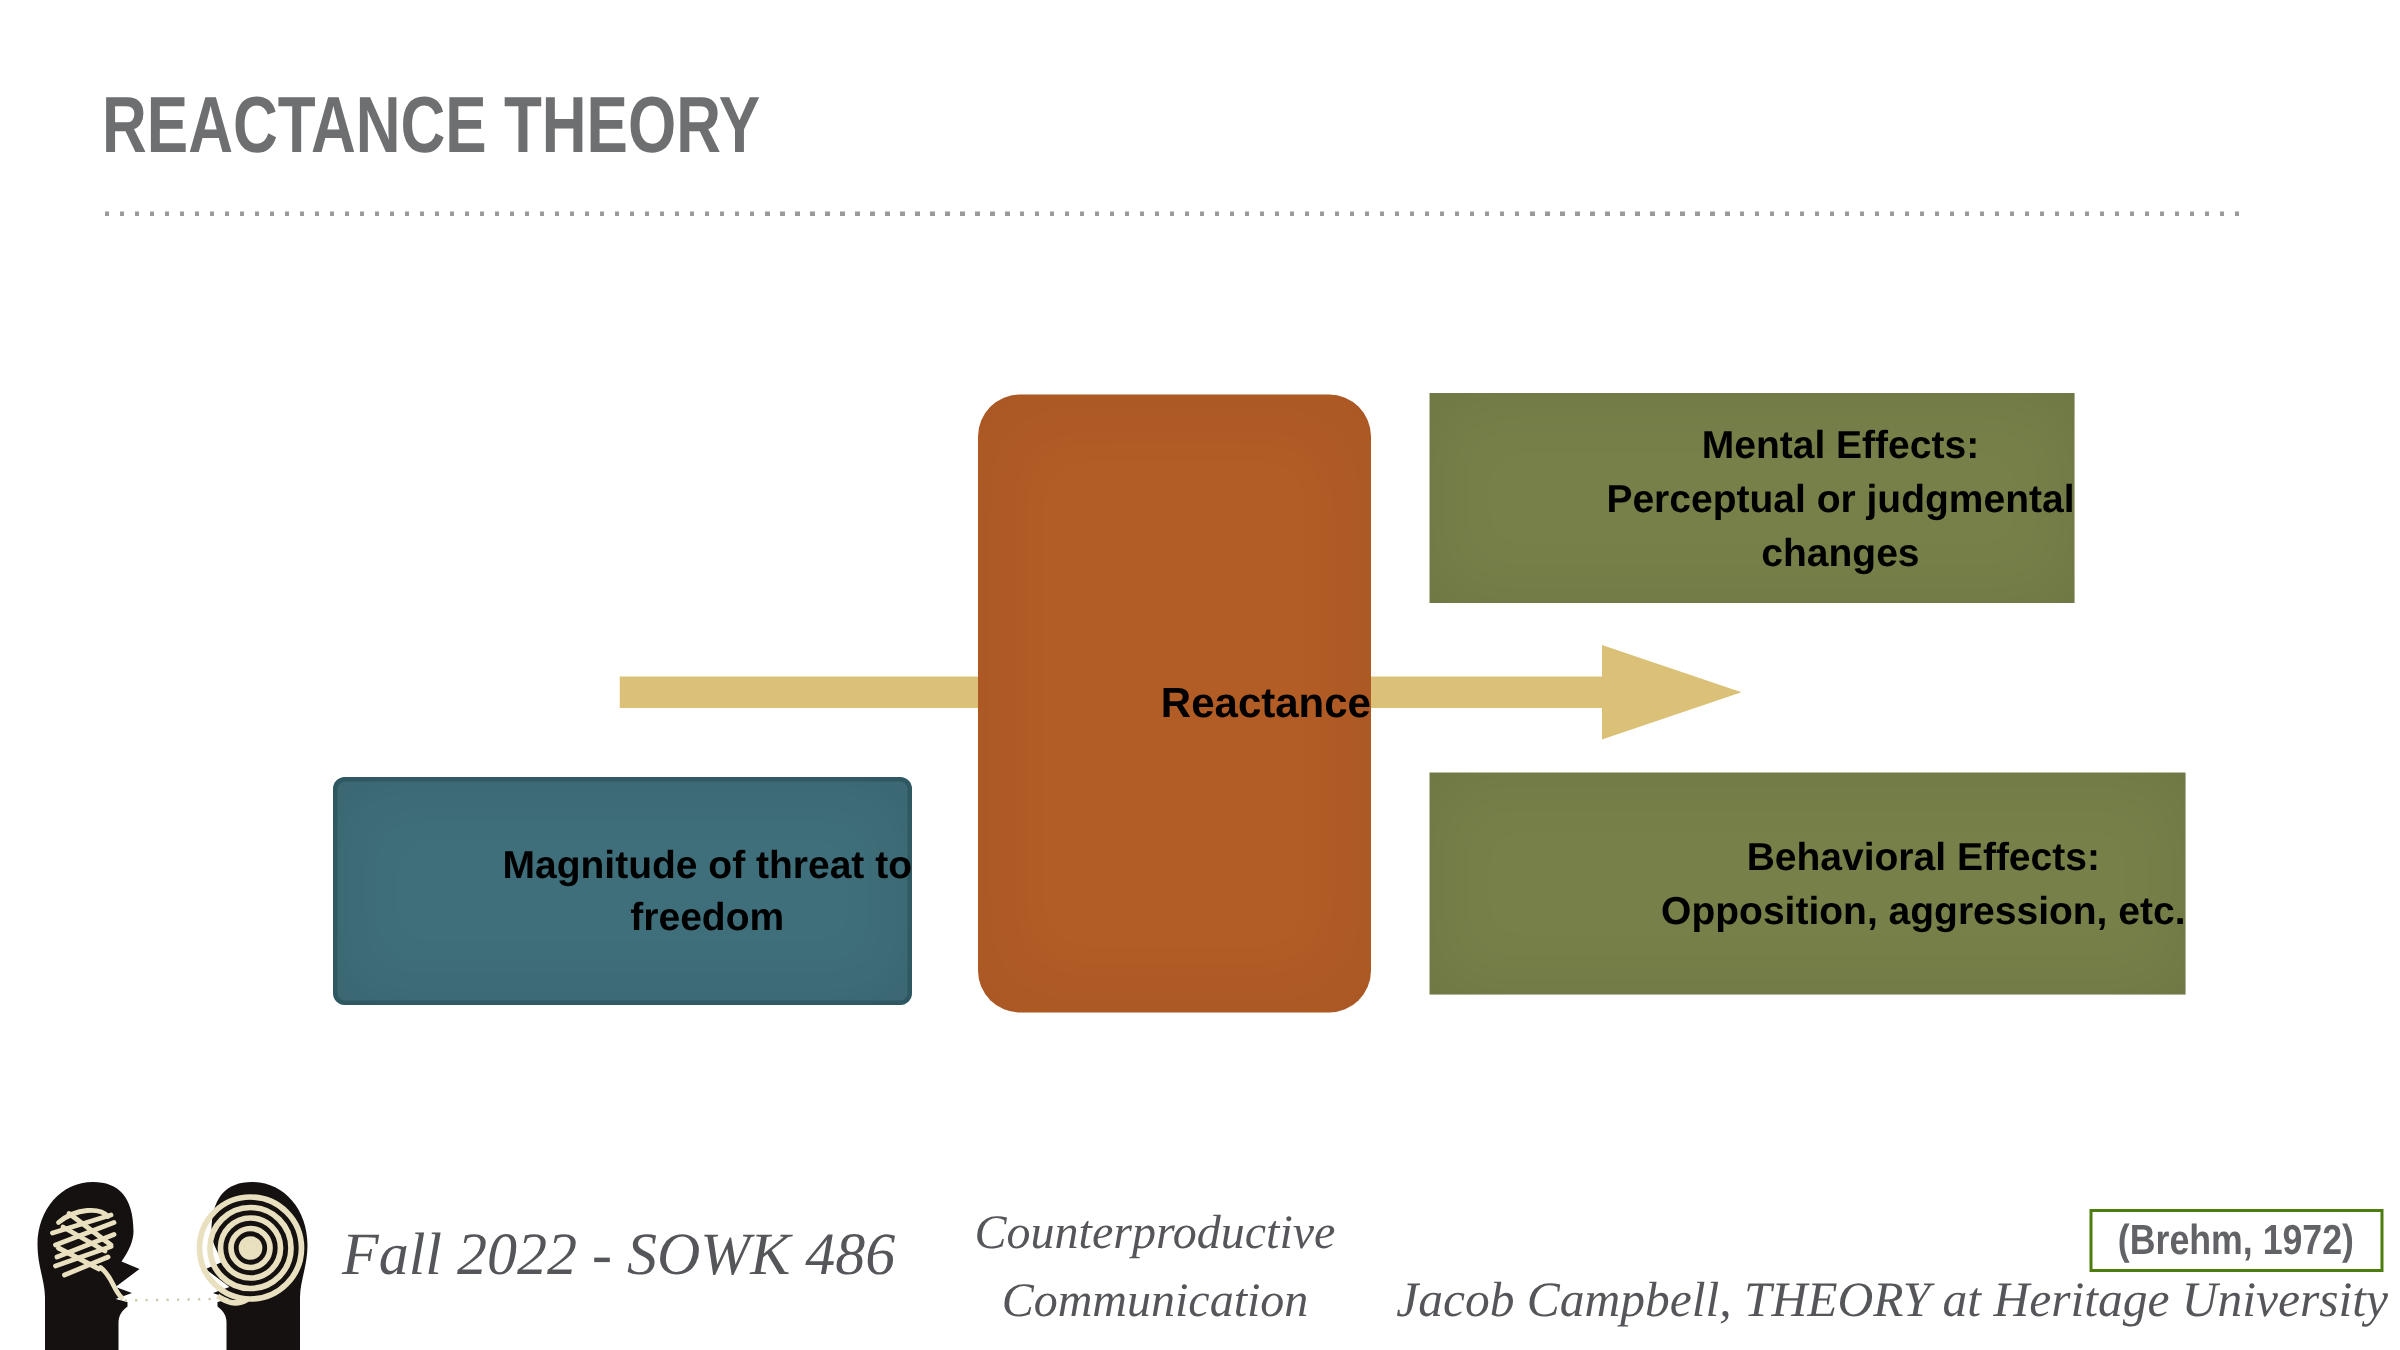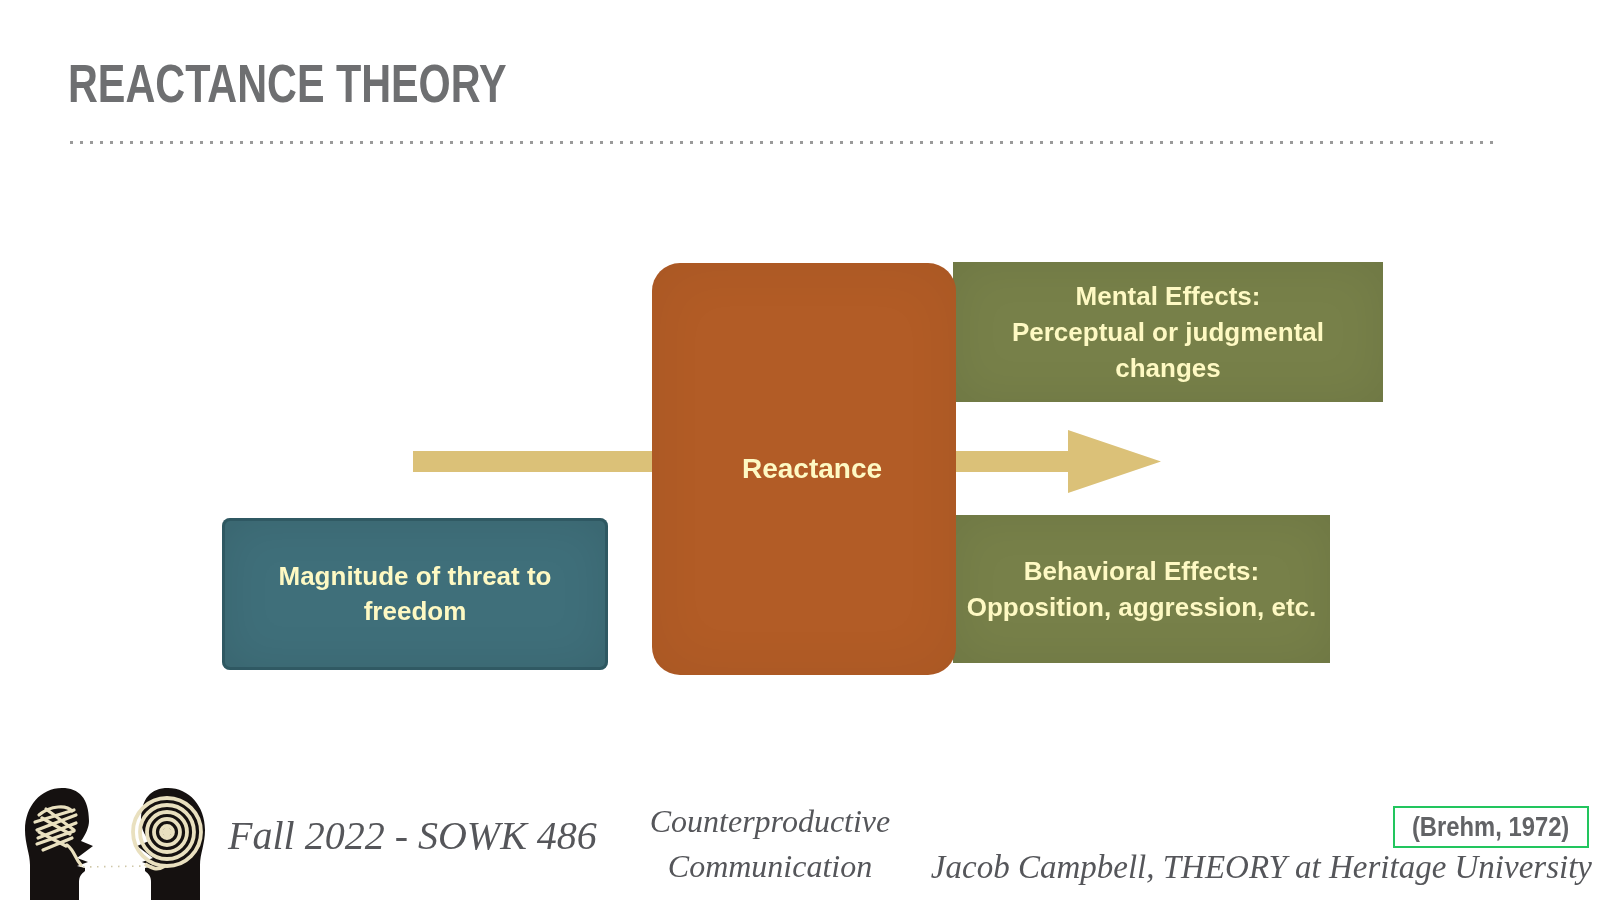--- a/index.html
+++ b/index.html
@@ -11,54 +11,54 @@
   .title{
     position:absolute;left:68px;top:57px;margin:0;
     font-size:53px;line-height:53px;font-weight:bold;color:#6e6f71;
     letter-spacing:0px;transform:scaleX(0.78);transform-origin:left top;white-space:nowrap;
   }
   .dotted-rule{
     position:absolute;left:70px;top:141px;width:1428px;height:3px;
     background-image:repeating-linear-gradient(90deg,#9a9a9a 0 3px,transparent 3px 10px);
   }
   .box{
-    position:absolute;display:flex;align-items:center;justify-content:center;
-    text-align:center;color:#fef9c3;white-space:pre-line;
+    position:absolute;display:flex;align-items:center;justify-content:flex-end;
+    text-align:center;color:#000000;white-space:pre-line;
   }
   .box .lbl{white-space:pre-line;}
   .teal{
     background:var(--teal);border-radius:8px;
     box-shadow:inset 0 0 0 3px rgba(26,59,68,.35), inset 0 0 50px rgba(0,0,0,.10);
     font-size:26px;line-height:35px;font-weight:bold;
   }
   .teal-1{left:222px;top:257px;width:386px;height:148px;}
   .teal-2{left:222px;top:518px;width:386px;height:152px;}
   .brown{
-    left:652px;top:263px;width:288px;height:412px;border-radius:28px;
+    left:652px;top:263px;width:262px;height:412px;border-radius:28px;
     background:var(--brown);box-shadow:inset 0 0 60px rgba(0,0,0,.06);
-    font-size:28px;font-weight:bold;z-index:2;padding-left:16px;
+    font-size:28px;font-weight:bold;z-index:2;
   }
   .green{
     background:var(--green);box-shadow:inset 0 0 50px rgba(0,0,0,.08);
     font-size:26px;line-height:36px;font-weight:bold;
   }
   .green-1{left:953px;top:262px;width:430px;height:140px;}
-  .green-2{left:953px;top:515px;width:377px;height:148px;}
+  .green-2{left:953px;top:515px;width:504px;height:148px;}
   .arrow-svg{position:absolute;left:413px;top:428px;z-index:1;}
   .footer-text{
     position:absolute;color:#55565a;font-family:"Liberation Serif","DejaVu Serif",serif;
     font-style:italic;
   }
   .course{left:228px;top:812px;font-size:40px;white-space:nowrap;}
   .presentation{left:570px;top:799px;width:400px;font-size:32px;line-height:45px;
     text-align:center;white-space:pre-line;}
   .author{right:8px;top:849px;font-size:33px;text-align:right;white-space:nowrap;}
   .citation-box{
     position:absolute;left:1393px;top:806px;width:196px;height:42px;
-    border:2px solid #22c55e;display:flex;align-items:center;justify-content:center;
+    border:2px solid #4d7c0f;display:flex;align-items:center;justify-content:center;
     box-sizing:border-box;background:#ffffff;
   }
   .citation-box span{
     font-size:28px;font-weight:bold;color:#626366;
     transform:scaleX(0.85);white-space:nowrap;
   }
   .heads-icon{position:absolute;left:15px;top:785px;}
 </style>
 </head>
 <body>

